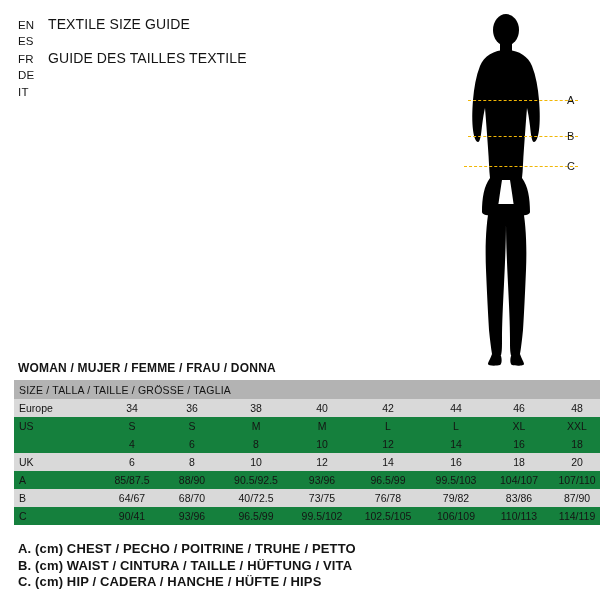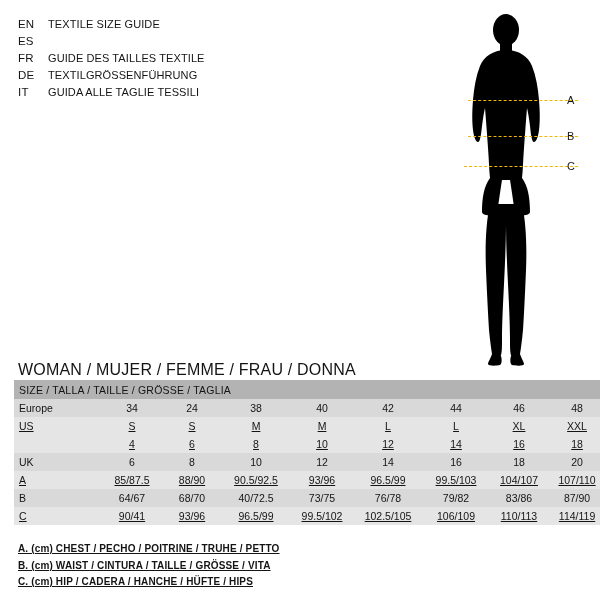--- a/index.html
+++ b/index.html
@@ -33,21 +33,21 @@
     height: 17px;
     line-height: 17px;
   }
   .lang-code {
     width: 30px;
     font-size: 11.5px;
     letter-spacing: 0.2px;
     color: #141414;
   }
   .lang-text {
-    font-size: 11px;
+    font-size: 14px;
     letter-spacing: 0.1px;
     color: #141414;
     text-align: right;
   }
 
   
   .figure-wrap {
     position: absolute;
     left: 430px;
     top: 8px;
@@ -66,22 +66,22 @@
     position: absolute;
     font-size: 11px;
     color: #141414;
   }
 
   
   .woman-title {
     position: absolute;
     left: 18px;
     top: 361px;
-    font-size: 16px;
-    font-weight: normal;
+    font-size: 12px;
+    font-weight: bold;
     letter-spacing: 0.2px;
     color: #141414;
   }
 
   
   .size-table {
     position: absolute;
     left: 14px;
     top: 380px;
     width: 572px;
@@ -108,38 +108,36 @@
     font-size: 10.5px;
     text-align: left;
     padding-left: 5px;
     height: 19px;
     letter-spacing: 0.2px;
   }
   .row-shade td {
     background: #d9d9d9;
   }
   .row-plain td {
-    background: #e5e5e5;
-    text-decoration: underline;
+    background: #15803d;
   }
 
   
   .notes {
     position: absolute;
     left: 18px;
     top: 541px;
     width: 560px;
   }
   .note-line {
-    font-size: 10px;
+    font-size: 13px;
     font-weight: bold;
     letter-spacing: 0.15px;
     line-height: 16.5px;
     color: #141414;
-    text-decoration: underline;
   }
 </style>
 </head>
 <body>
 
 <div class="page">
 
   <div class="lang-block">
     <div class="lang-row">
       <div class="lang-code">EN</div>
@@ -147,25 +145,23 @@
     </div>
     <div class="lang-row">
       <div class="lang-code">ES</div>
     </div>
     <div class="lang-row">
       <div class="lang-code">FR</div>
       <div class="lang-text">GUIDE DES TAILLES TEXTILE</div>
     </div>
     <div class="lang-row">
       <div class="lang-code">DE</div>
-      <div class="lang-text">TEXTILGRÖSSENFÜHRUNG</div>
     </div>
     <div class="lang-row">
       <div class="lang-code">IT</div>
-      <div class="lang-text">GUIDA ALLE TAGLIE TESSILI</div>
     </div>
   </div>
 
   <div class="figure-wrap">
     <svg class="figure-svg" width="160" height="360" viewBox="0 0 160 360">
       <g fill="#000000">
 
         <ellipse cx="76" cy="22" rx="13" ry="16"></ellipse>
 
         <rect x="70" y="34" width="12" height="12"></rect>
@@ -243,21 +239,21 @@
         <col style="width:58px">
     </colgroup>
     <tbody>
       <tr class="hdr-row">
         <td colspan="9">SIZE / TALLA / TAILLE / GRÖSSE / TAGLIA</td>
       </tr>
 
       <tr class="row-shade">
         <td class="rowlabel">Europe</td>
         <td>34</td>
-        <td>24</td>
+        <td>36</td>
         <td>38</td>
         <td>40</td>
         <td>42</td>
         <td>44</td>
         <td>46</td>
         <td>48</td>
       </tr>
 
       <tr class="row-plain">
         <td class="rowlabel">US</td>
@@ -328,17 +324,17 @@
         <td>102.5/105</td>
         <td>106/109</td>
         <td>110/113</td>
         <td>114/119</td>
       </tr>
     </tbody>
   </table>
 
   <div class="notes">
     <div class="note-line">A. (cm) CHEST / PECHO / POITRINE / TRUHE / PETTO</div>
-    <div class="note-line">B. (cm) WAIST / CINTURA / TAILLE / GRÖSSE / VITA</div>
+    <div class="note-line">B. (cm) WAIST / CINTURA / TAILLE / HÜFTUNG / VITA</div>
     <div class="note-line">C. (cm) HIP / CADERA / HANCHE / HÜFTE / HIPS</div>
   </div>
 
 </div>
 
 </body></html>

